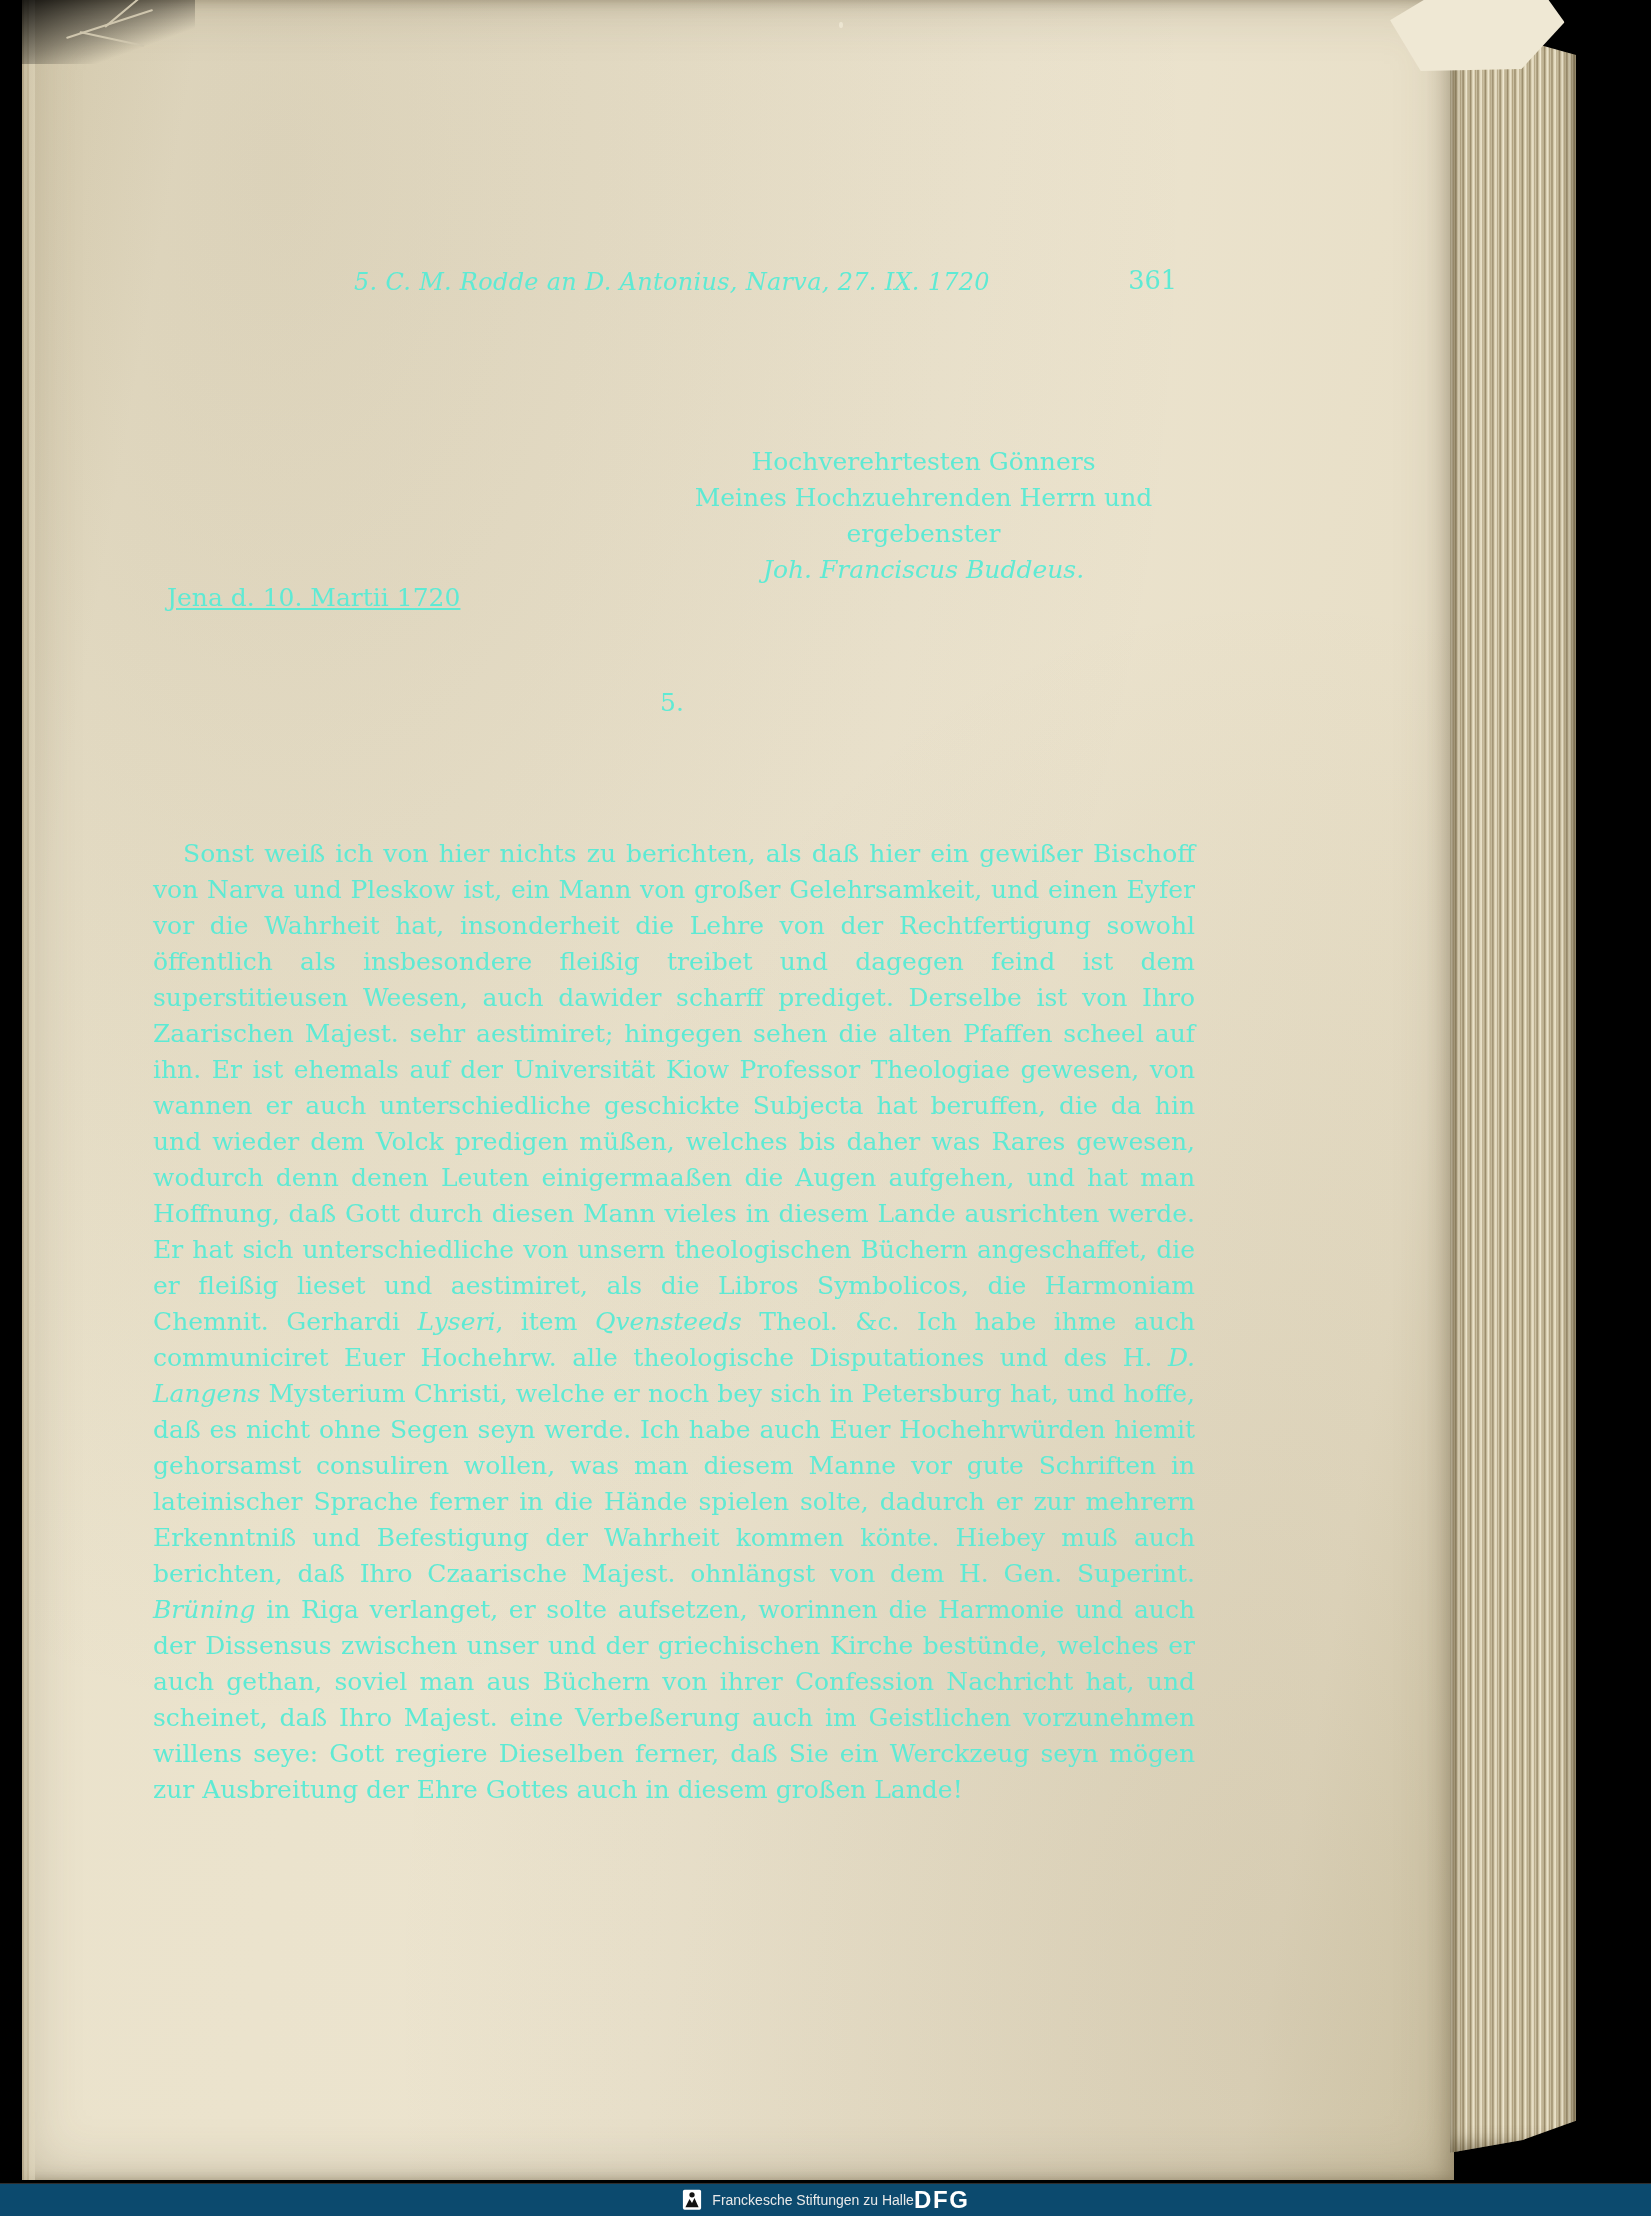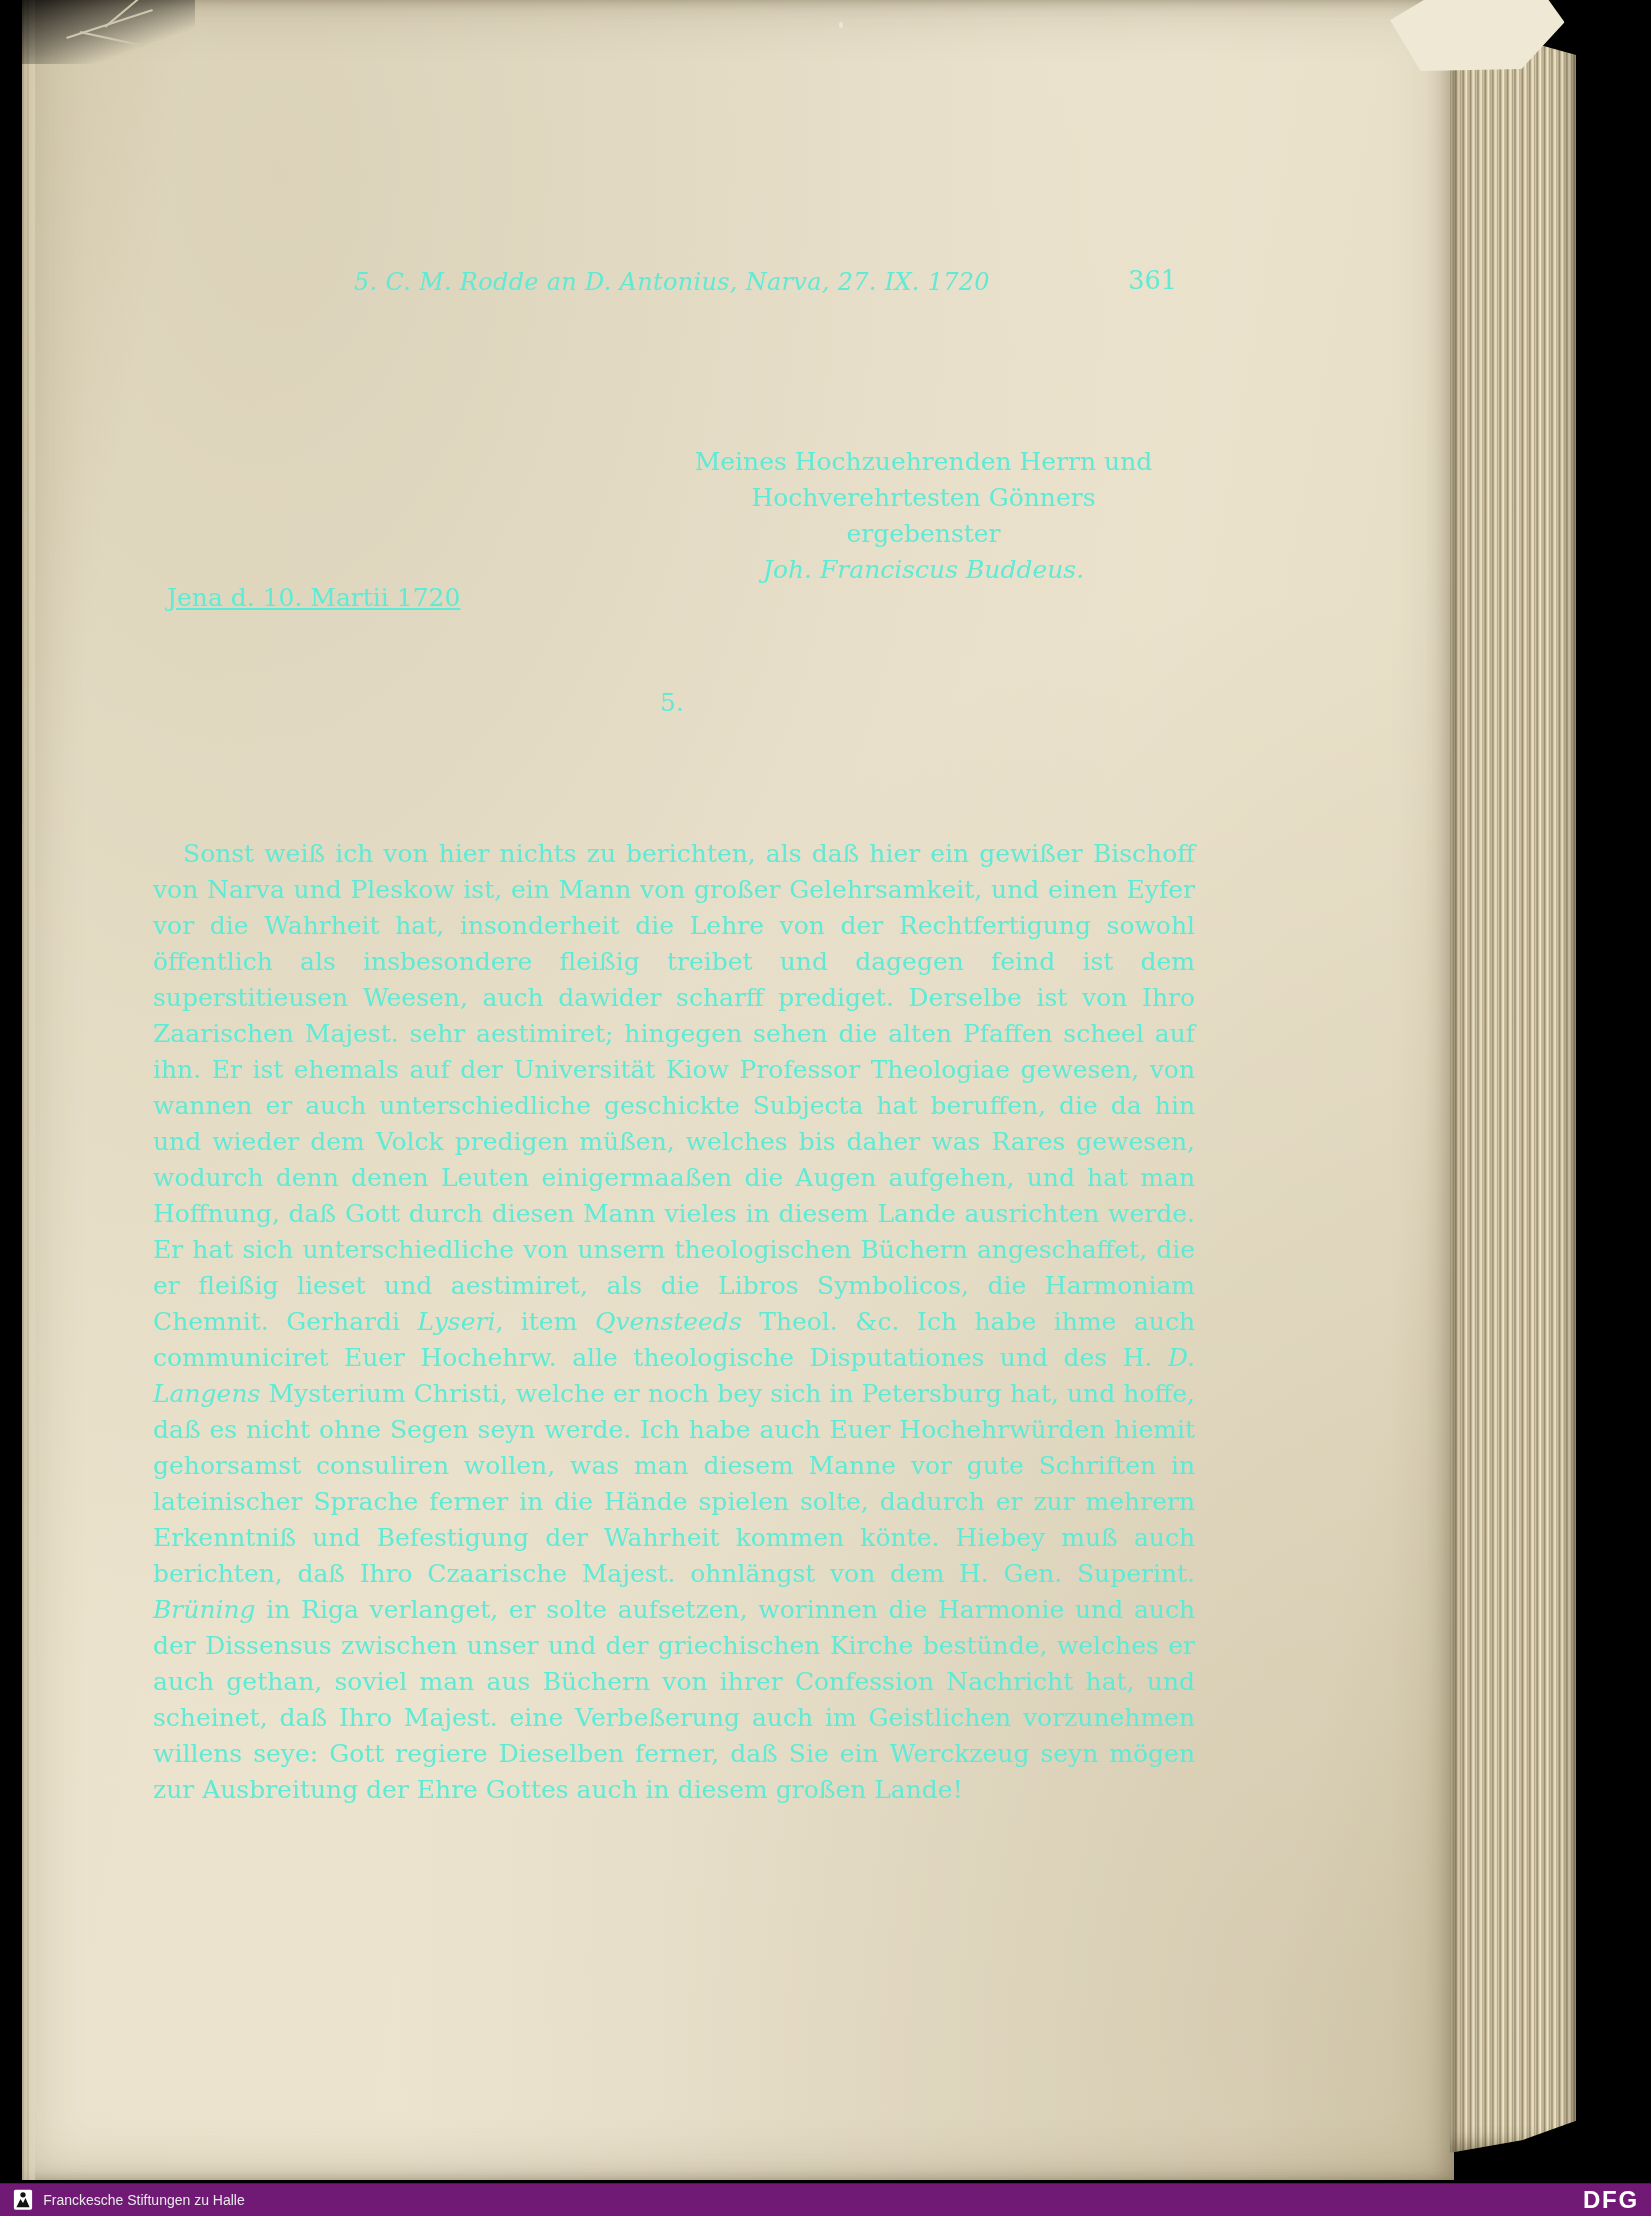--- a/index.html
+++ b/index.html
@@ -67,22 +67,22 @@
   .section-number { position:absolute; top:685px; left:0; width:100%; text-align:center; }
 
   .meta { position:absolute; top:738px; left:0; width:100%; }
   .meta-row1 { display:flex; justify-content:space-between; }
 
   .body-par { position:absolute; top:836px; left:2px; width:100%; text-align:justify; text-indent:30px; }
 
   
   .footer {
     position:absolute; left:0; bottom:0; width:1652px; height:33px;
-    background:#701a75; border-top:0.8px solid #2e2e2e;
-    display:flex; align-items:center; justify-content:space-between;
+    background:#0c4a6e; border-top:0.8px solid #2e2e2e;
+    display:flex; align-items:center; justify-content:center;
     padding:0 13.2px; font-family:"Liberation Sans", sans-serif;
   }
   .footer-left { display:flex; align-items:center; gap:10px; color:#e9e9e9; font-size:14px; }
   .footer-logo { width:20px; height:21.5px; display:block; }
   .dfg { color:#ffffff; font-weight:bold; font-size:24px; letter-spacing:1.7px; font-family:"Liberation Sans", sans-serif; }
 </style>
 </head>
 <body>
 
 <div class="paper"></div>
@@ -97,22 +97,22 @@
 
 <div class="column">
 
   <div class="header-row">
     <span class="running-title">5. C. M. Rodde an D. Antonius, Narva, 27. IX. 1720</span>
     <span class="page-number">361</span>
   </div>
 
 
   <div class="closing-block">
+    <div>Hochverehrtesten Gönners</div>
     <div>Meines Hochzuehrenden Herrn und</div>
-    <div>Hochverehrtesten Gönners</div>
     <div>ergebenster</div>
     <div class="italic">Joh. Franciscus Buddeus.</div>
   </div>
 
   <div class="dateline">Jena d. 10. Martii 1720</div>
 
   <div class="section-number">5.</div>
 
 
   <p class="body-par"><span>Sonst weiß ich von hier nichts zu berichten, als daß hier ein gewißer Bischoff von Narva und Pleskow ist, ein Mann von großer Gelehrsamkeit, und einen Eyfer vor die Wahrheit hat, insonderheit die Lehre von der Rechtfertigung sowohl öffentlich als insbesondere fleißig treibet und dagegen feind ist dem superstitieusen Weesen, auch dawider scharff prediget. Derselbe ist von Ihro Zaarischen Majest. sehr aestimiret; hingegen sehen die alten Pfaffen scheel auf ihn. Er ist ehemals auf der Universität Kiow Professor Theologiae gewesen, von wannen er auch unterschiedliche geschickte Subjecta hat beruffen, die da hin und wieder dem Volck predigen müßen, welches bis daher was Rares gewesen, wodurch denn denen Leuten einigermaaßen die Augen aufgehen, und hat man Hoffnung, daß Gott durch diesen Mann vieles in diesem Lande ausrichten werde. Er hat sich unterschiedliche von unsern theologischen Büchern angeschaffet, die er fleißig lieset und aestimiret, als die Libros Symbolicos, die Harmoniam Chemnit. Gerhardi </span><span class="italic">Lyseri</span><span>, item </span><span class="italic">Qvensteeds</span><span> Theol. &amp;c. Ich habe ihme auch communiciret Euer Hochehrw. alle theologische Disputationes und des H. </span><span class="italic">D. Langens</span><span> Mysterium Christi, welche er noch bey sich in Petersburg hat, und hoffe, daß es nicht ohne Segen seyn werde. Ich habe auch Euer Hochehrwürden hiemit gehorsamst consuliren wollen, was man diesem Manne vor gute Schriften in lateinischer Sprache ferner in die Hände spielen solte, dadurch er zur mehrern Erkenntniß und Befestigung der Wahrheit kommen könte. Hiebey muß auch berichten, daß Ihro Czaarische Majest. ohnlängst von dem H. Gen. Superint. </span><span class="italic">Brüning</span><span> in Riga verlanget, er solte aufsetzen, worinnen die Harmonie und auch der Dissensus zwischen unser und der griechischen Kirche bestünde, welches er auch gethan, soviel man aus Büchern von ihrer Confession Nachricht hat, und scheinet, daß Ihro Majest. eine Verbeßerung auch im Geistlichen vorzunehmen willens seye: Gott regiere Dieselben ferner, daß Sie ein Werckzeug seyn mögen zur Ausbreitung der Ehre Gottes auch in diesem großen Lande!</span></p>

